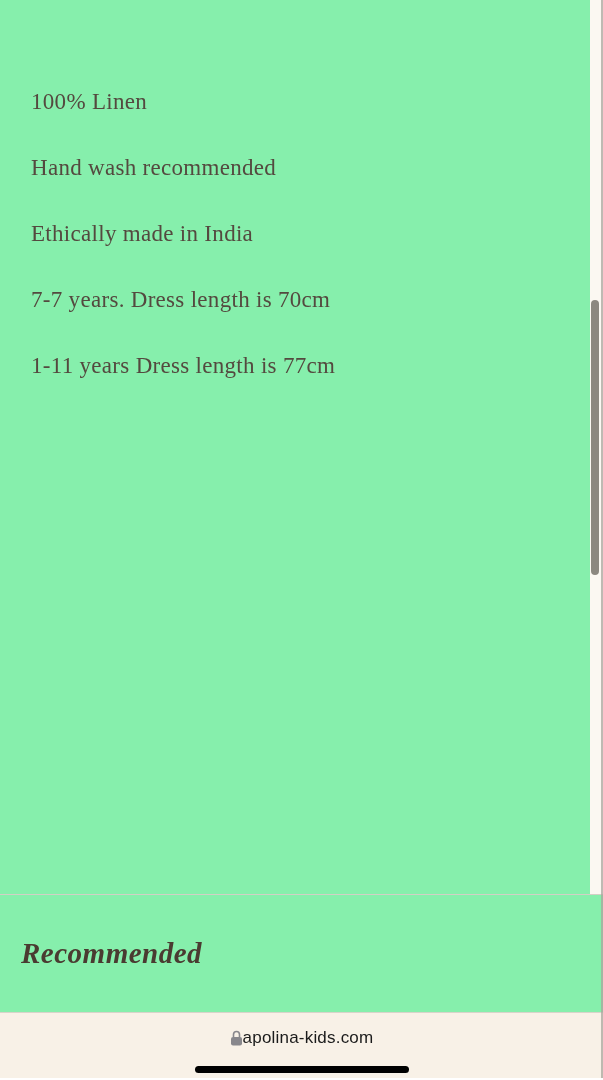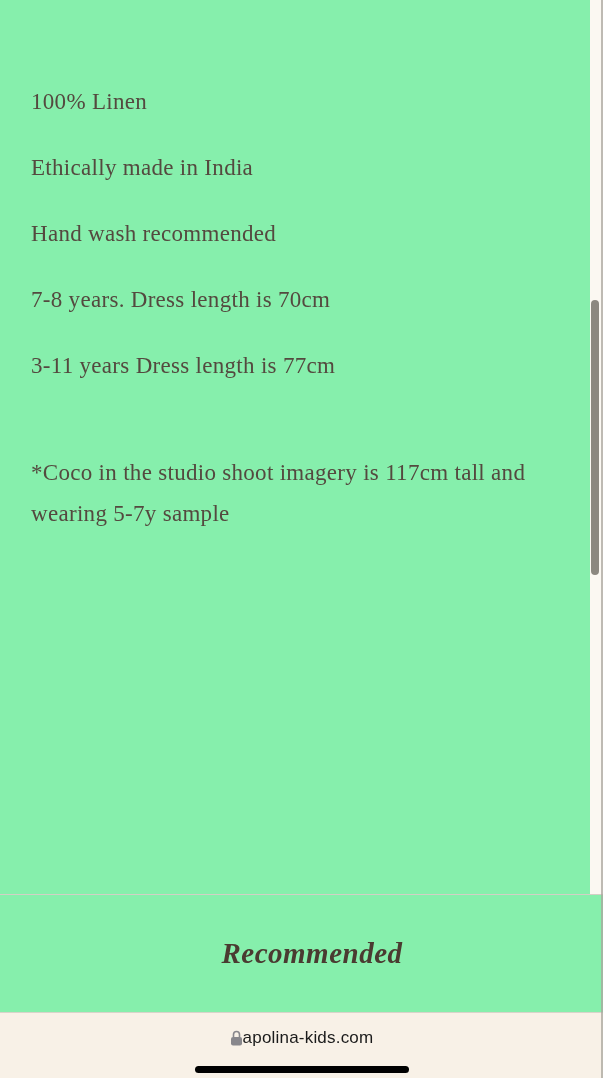--- a/index.html
+++ b/index.html
@@ -56,21 +56,20 @@
   }
 
   
   .recommended-section {
     position: absolute;
     top: 894px; left: 0; right: 0;
     height: 118px;
     border-top: 1px solid #d3cfc5;
     box-sizing: border-box;
     display: flex;
-    justify-content: center;
     align-items: flex-start;
     padding-top: 42px;
     padding-left: 21px;
   }
   .recommended-heading {
     margin: 0;
     font-family: "Liberation Serif", serif;
     font-style: italic;
     font-weight: 600;
     font-size: 29px;
@@ -109,27 +108,26 @@
     background: #000000;
   }
 </style>
 </head>
 <body>
 
 <div class="screen">
 
   <div class="content">
     <p>100% Linen</p>
+    <p>Hand wash recommended</p>
     <p>Ethically made in India</p>
-    <p>Hand wash recommended</p>
 
-    <p>7-8 years. Dress length is 70cm</p>
-    <p>3-11 years Dress length is 77cm</p>
+    <p>7-7 years. Dress length is 70cm</p>
+    <p>1-11 years Dress length is 77cm</p>
 
-    <p class="gap-top footnote">*Coco in the studio shoot imagery is 117cm tall and wearing 5-7y sample</p>
   </div>
 
   <div class="scroll-gutter"></div>
   <div class="scrollbar-thumb"></div>
 
   <div class="recommended-section">
     <h2 class="recommended-heading">Recommended</h2>
   </div>
 
   <div class="browser-bar">

